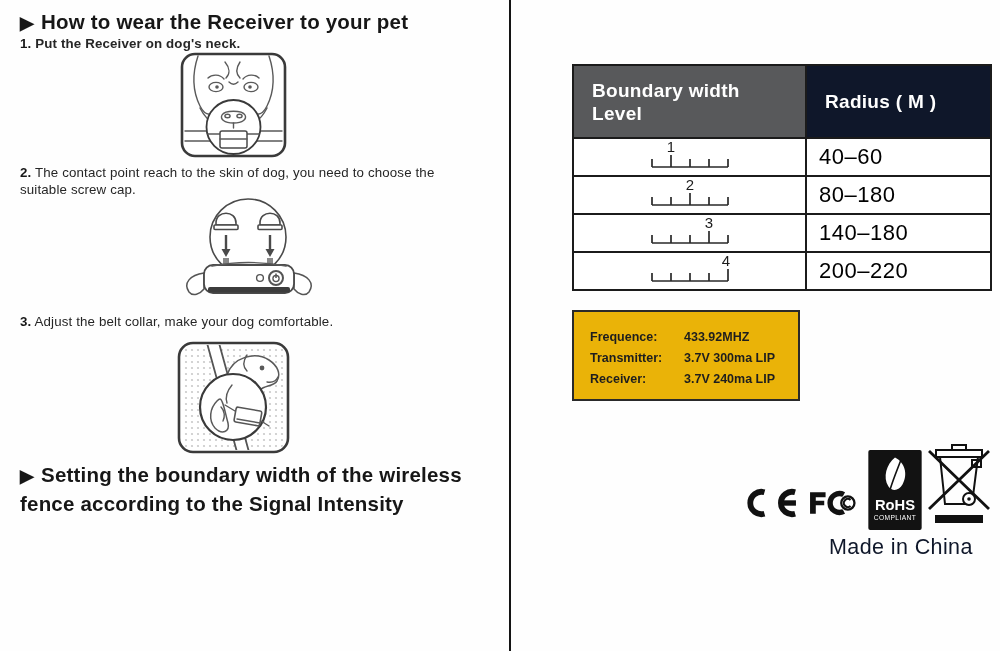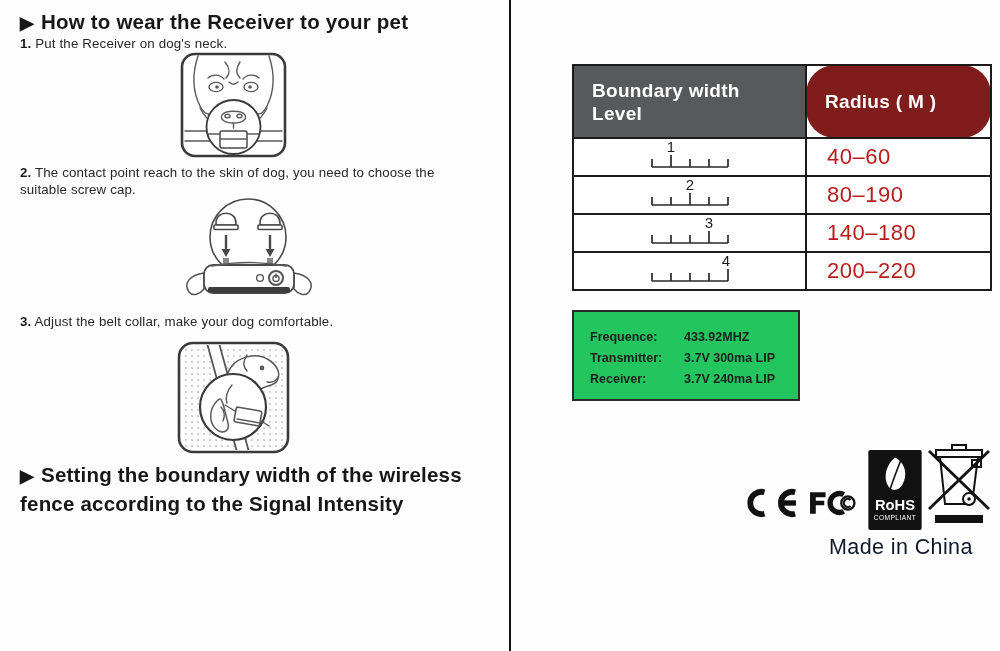--- a/index.html
+++ b/index.html
@@ -29,28 +29,28 @@
     border-collapse:collapse; table-layout:fixed;margin-top:22px;
   }
   table.boundary th, table.boundary td { border:2.5px solid #1b1b1b; }
   table.boundary th {
     color:#ffffff; font-size:19px; font-weight:bold; text-align:left;
     height:73px; padding-left:18px; vertical-align:middle; letter-spacing:0.3px;
   }
   table.boundary th .thwrap { display:block; max-width:160px; line-height:23px; }
   table.boundary td { height:36px; background:#fff; vertical-align:middle; }
   td.level-cell { text-align:center; }
-  td.radius-cell { font-size:22px; padding-left:20px; letter-spacing:0.5px; color:#b91c1c; }
+  td.radius-cell { font-size:22px; padding-left:12px; letter-spacing:0.5px; color:#000000; }
   .ruler-num { font-size:15px; fill:#1c1c1c; }
   .col-level { width:233px; } .col-radius { width:185px; }
 
   
   .specbox {
     position:absolute; left:572px; top:310px; width:228px; height:91px;
-    border:2.5px solid #2a2a2a; background:#22c55e; padding:15px 0 0 16px;
+    border:2.5px solid #2a2a2a; background:#eab308; padding:15px 0 0 16px;
   }
   .specrow { display:flex; font-size:12.5px; font-weight:bold; line-height:21px; color:#1e1e1e; }
   .specrow .lbl { width:94px; }
 
   
   .logo { position:absolute; }
   .madein { position:absolute; left:829px; top:535px; font-size:21.5px; letter-spacing:0.4px; color:#0f172a; }
 
   svg .ln { stroke:#5a5a5a; stroke-width:1.4; fill:none; stroke-linecap:round; }
   svg .frame { fill:#fff; stroke:#3a3a3a; stroke-width:2.6; }
@@ -59,21 +59,21 @@
 <body>
 
 <div class="page">
 
   <div class="divider"></div>
 
   <div class="heading" style="top:8px; width:470px;">
     <span class="tri">▶</span><span>How to wear the Receiver to your pet</span>
   </div>
 
-  <p class="step" style="top:36px; width:460px;">
+  <p class="step" style="top:36px; width:460px;font-weight:bold;">
     <b>1.</b>
     <span>Put the Receiver on dog's neck.</span>
   </p>
 
   <svg class="illus" style="left:180px; top:52px;" width="107" height="106" viewBox="0 0 107 106">
     <rect class="frame" x="2" y="2" width="103" height="102" rx="13"></rect>
     <path class="ln" d="M18,4 C12,22 13,40 20,54 C23,60 27,63 31,62"></path>
     <path class="ln" d="M89,4 C95,22 94,40 87,54 C84,60 80,63 76,62"></path>
     <path class="ln" d="M45,10 C50,16 50,22 46,26"></path>
     <path class="ln" d="M60,10 C56,16 56,22 60,26"></path>
@@ -166,21 +166,21 @@
   <table class="boundary">
     <colgroup>
         <col class="col-level">
         <col class="col-radius">
       </colgroup>
     <thead>
       <tr>
         <th style="background:#58595b;">
           <span class="thwrap">Boundary width Level</span>
         </th>
-        <th style="background:#7f1d1d;border-radius:29px;">
+        <th style="background:#0f172a;">
           <span>Radius ( M )</span>
         </th>
       </tr>
     </thead>
     <tbody>
       <tr>
         <td class="level-cell">
           <svg width="84" height="32" viewBox="0 0 84 32">
             <path d="M4,28 H80 M4,28 V20 M42,28 V20 M61,28 V20 M80,28 V20" stroke="#2a2a2a" stroke-width="1.7" fill="none"></path>
             <path d="M23,28 V16" stroke="#2a2a2a" stroke-width="1.7"></path>
@@ -190,21 +190,21 @@
         <td class="radius-cell">40–60</td>
       </tr>
       <tr>
         <td class="level-cell">
           <svg width="84" height="32" viewBox="0 0 84 32">
             <path d="M4,28 H80 M4,28 V20 M23,28 V20 M61,28 V20 M80,28 V20" stroke="#2a2a2a" stroke-width="1.7" fill="none"></path>
             <path d="M42,28 V16" stroke="#2a2a2a" stroke-width="1.7"></path>
             <text class="ruler-num" x="42" y="13" text-anchor="middle">2</text>
           </svg>
         </td>
-        <td class="radius-cell">80–190</td>
+        <td class="radius-cell">80–180</td>
       </tr>
       <tr>
         <td class="level-cell">
           <svg width="84" height="32" viewBox="0 0 84 32">
             <path d="M4,28 H80 M4,28 V20 M23,28 V20 M42,28 V20 M80,28 V20" stroke="#2a2a2a" stroke-width="1.7" fill="none"></path>
             <path d="M61,28 V16" stroke="#2a2a2a" stroke-width="1.7"></path>
             <text class="ruler-num" x="61" y="13" text-anchor="middle">3</text>
           </svg>
         </td>
         <td class="radius-cell">140–180</td>

